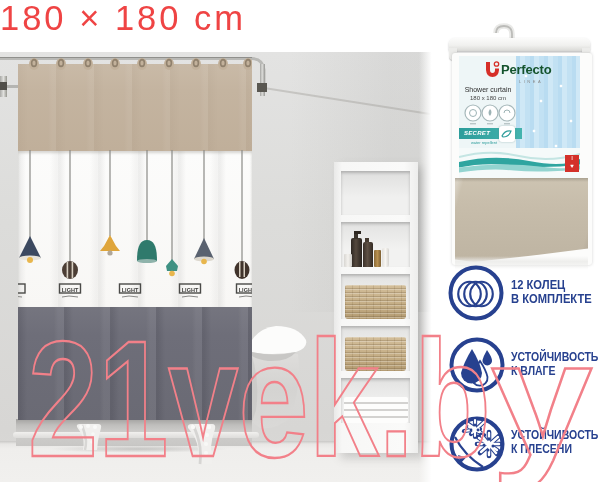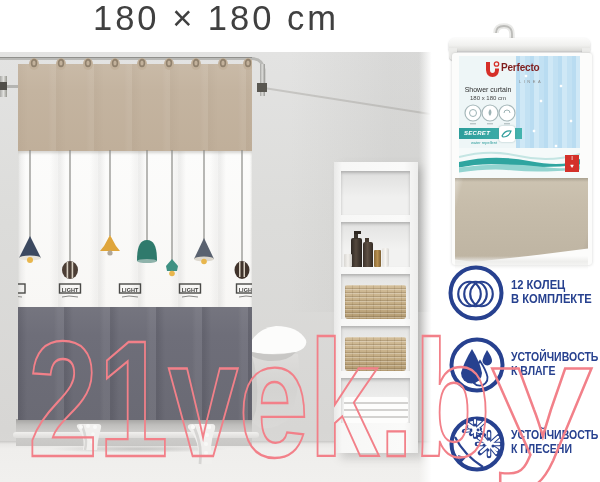--- a/index.html
+++ b/index.html
@@ -3,21 +3,21 @@
 <meta charset="utf-8">
 <style>
   html,body{margin:0;padding:0;}
   body{width:600px;height:482px;position:relative;overflow:hidden;background:#ffffff;
        font-family:"Liberation Sans", sans-serif;}
   .abs{position:absolute;}
 </style>
 </head>
 <body>
 
-<div class="abs" style="left:0;top:-1px;width:432px;text-align:center;font-size:34.5px;color:#404040;letter-spacing:3px;">180 × 180 cm</div>
+<div class="abs" style="left:0;top:-1px;width:432px;font-size:34.5px;color:#ef4444;letter-spacing:3px;">180 × 180 cm</div>
 
 <div class="abs" style="left:0;top:52px;width:433px;height:430px;background:linear-gradient(180deg,#e3e3e2 0%,#dcdcda 40%,#d7d6d4 88%,#dad9d7 100%);overflow:hidden;">
 
   <div class="abs" style="left:0;top:389px;width:433px;height:41px;background:linear-gradient(180deg,#c9c8c6 0,#e8e7e5 3px,#efeeec 8px,#f1f0ee 100%);"></div>
 
   <svg class="abs" style="left:0;top:0;" width="433" height="120" viewBox="0 0 433 120">
     <path d="M0 6.5 L252 6.5 Q263 7 264 18 L264 34" fill="none" stroke="#b9b9b6" stroke-width="3"></path>
     <path d="M0 5.5 L252 5.5" fill="none" stroke="#8f8f8c" stroke-width="1"></path>
     <path d="M264 36 L430 62" fill="none" stroke="#c6c5c2" stroke-width="2"></path>
   </svg>
@@ -242,21 +242,21 @@
        radial-gradient(circle 1.2px at 40px 90px,#fff 1.1px,rgba(255,255,255,0) 1.7px),
        radial-gradient(circle 1.2px at 55px 65px,#fff 1.1px,rgba(255,255,255,0) 1.7px),
        repeating-linear-gradient(90deg,#b9dcf1 0 4px,#cfe8f6 4px 9px,#c2e1f3 9px 14px),
        #c5e2f3;"></div>
 
     <svg class="abs" style="left:26px;top:5px;" width="15" height="17" viewBox="0 0 15 17">
       <path d="M1 1 L5 1 L5 9 Q5 12 7.5 12 Q10 12 10 9 L10 7.5 L14 7.5 L14 9 Q13.5 16 7.5 16 Q1.5 16 1 9 Z" fill="#d62f28"></path>
       <circle cx="11.5" cy="3" r="2.2" fill="none" stroke="#d62f28" stroke-width="1.3"></circle>
     </svg>
 
-    <div class="abs" style="left:42px;top:6px;font-size:10px;font-weight:bold;color:#7f1d1d;letter-spacing:-0.2px;">Perfecto</div>
+    <div class="abs" style="left:42px;top:6px;font-size:13px;font-weight:bold;color:#14532d;letter-spacing:-0.2px;">Perfecto</div>
     <div class="abs" style="left:60px;top:23px;font-size:4px;color:#888;letter-spacing:2.5px;">LINEA</div>
 
     <div class="abs" style="left:0px;top:30px;width:58px;text-align:center;font-size:7px;color:#2e2e2e;">Shower curtain</div>
     <div class="abs" style="left:0px;top:39px;width:58px;text-align:center;font-size:6px;color:#444;">180 x 180 cm</div>
 
     <svg class="abs" style="left:2px;top:48px;" width="56" height="22" viewBox="0 0 56 22">
       <circle cx="12" cy="9" r="8" fill="#fff" stroke="#a6b8ba" stroke-width="1.2"></circle>
       <circle cx="29" cy="9" r="8" fill="#fff" stroke="#a6b8ba" stroke-width="1.2"></circle>
       <circle cx="46" cy="9" r="8" fill="#fff" stroke="#a6b8ba" stroke-width="1.2"></circle>
       <circle cx="12" cy="9" r="3.5" fill="none" stroke="#9db3b5" stroke-width="1"></circle>

